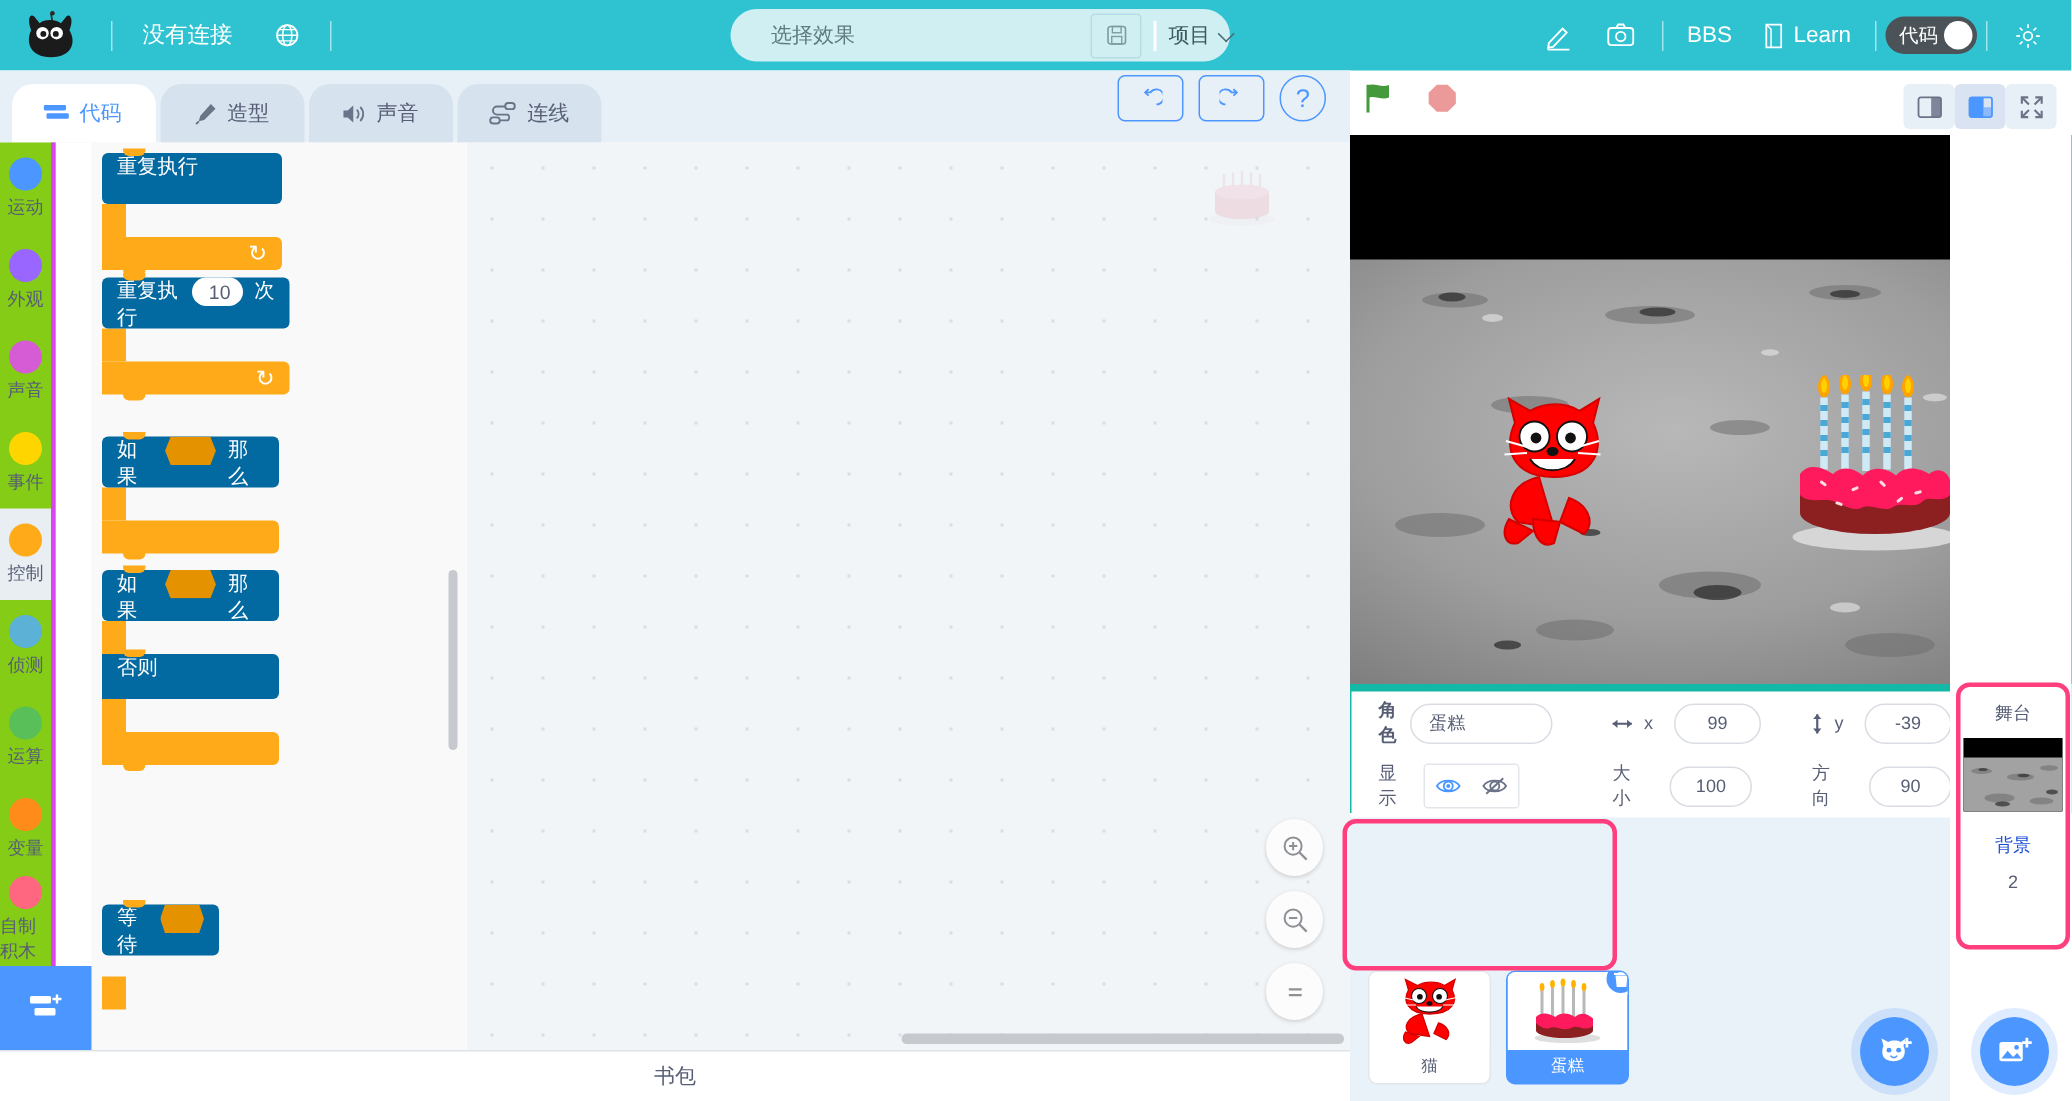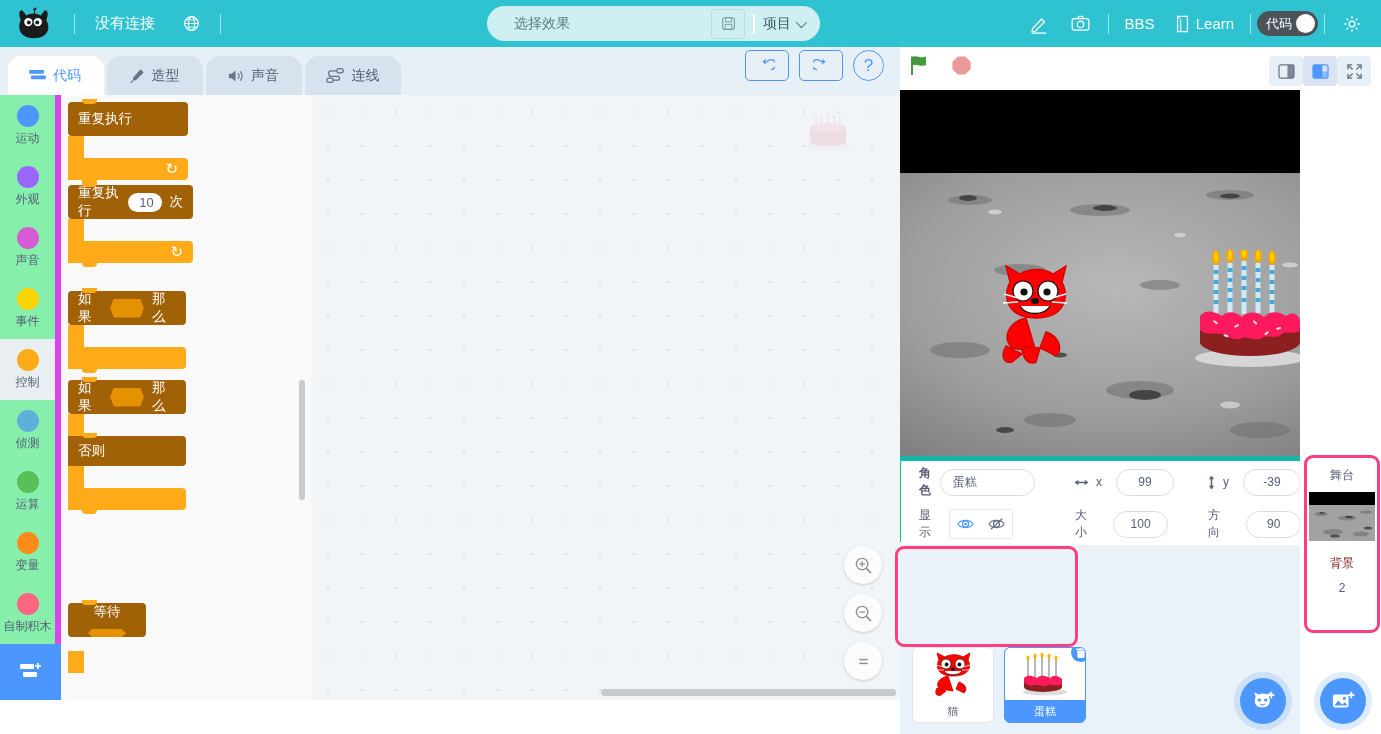--- a/index.html
+++ b/index.html
@@ -30,21 +30,21 @@
 
   .searchpill {
     position: absolute; left: 487px; top: 6px; width: 333px; height: 35px;
     background: #cfeff3; border-radius: 18px; display: flex; align-items: center;
   }
   .searchpill .ph { flex: 1; padding-left: 27px; font-size: 14px; color: #5f7b80; }
   .save-btn { width: 34px; height: 30px; display: flex; align-items: center; justify-content: center;
     border: 1px solid #b6dde3; border-radius: 3px; cursor: pointer; }
   .pill-div { width: 2px; height: 20px; background: #fff; margin: 0 8px; }
   .proj { display: flex; align-items: center; gap: 5px; font-size: 14px; color: #3c5a60;
-    padding-right: 16px; cursor: pointer; }
+    cursor: pointer; }
   .chev-d { width: 8px; height: 8px; border-right: 1.6px solid #4b6c72; border-bottom: 1.6px solid #4b6c72;
     transform: rotate(45deg) translateY(-2px); }
 
   .right-tools { position: absolute; right: 0; top: 0; height: 47px;
     display: flex; align-items: center; padding-right: 8px; }
   .tool-ic { width: 42px; height: 47px; display: flex; align-items: center; justify-content: center; cursor: pointer; }
   .txt-btn { font-size: 15px; color: #fff; padding: 0 10px; cursor: pointer; display: flex; align-items: center; gap: 6px; }
   .toggle-pill {
     display: flex; align-items: center; gap: 4px; background: #4b5358;
     border-radius: 14px; height: 25px; padding: 0 3px 0 9px; cursor: pointer;
@@ -68,35 +68,35 @@
     display: flex; align-items: center; justify-content: center; background: #e8f0f7; cursor: pointer; }
   .ebtn.circ { width: 31px; border-radius: 50%; }
   .flag-btn, .stop-btn { width: 30px; height: 30px; display: flex; align-items: center; justify-content: center; cursor: pointer; }
 
   .stage-ctl { position: absolute; right: 10px; top: 56px; display: flex; gap: 0; }
   .sbtn { width: 34px; height: 30px; display: flex; align-items: center; justify-content: center;
     background: #e8f0f7; cursor: pointer; border-radius: 4px; }
   .sbtn.sel { background: #d9e3f2; }
 
   
-  .catcol { position: absolute; left: 0; top: 95px; width: 61px; height: 605px;
-    background: #86efac; border-right: 6px solid #d946ef; z-index: 3; }
+  .catcol { position: absolute; left: 0; top: 95px; width: 37px; height: 605px;
+    background: #84cc16; border-right: 3px solid #d946ef; z-index: 3; }
   .cat { height: 61px; display: flex; flex-direction: column; align-items: center;
     justify-content: center; gap: 3px; cursor: pointer; }
   .cat.active { background: #e9eef2; }
   .dot { width: 22px; height: 22px; border-radius: 50%; }
   .cat-label { font-size: 12px; color: #575e75; }
   .backpack-btn { position: absolute; left: 0; bottom: 0; width: 61px; height: 56px;
     background: #4c97ff; display: flex; align-items: center; justify-content: center; cursor: pointer; }
 
   
   .palette { position: absolute; left: 61px; top: 95px; width: 250px; height: 605px;
     background: #f9f9f9; overflow: hidden; z-index: 2; }
   .blk { position: absolute; left: 7px; color: #fff; font-size: 13.5px; }
-  .blk-bar { background: #a16207; border-radius: 4px; display: flex; align-items: center;
+  .blk-bar { background: #0369a1; border-radius: 4px; display: flex; align-items: flex-start;
     padding: 0 10px; height: 34px; gap: 8px; position: relative; }
   .blk-bar::before { content:''; position:absolute; left:14px; top:-3px; width:15px; height:5px;
     background:#ffab19; border-radius:0 0 4px 4px; }
   .blk-arm { background: #ffab19; width: 16px; }
   .blk-foot { background: #ffab19; border-radius: 0 4px 4px 0; height: 22px;
     display: flex; align-items: center; justify-content: flex-end; padding-right: 10px; position: relative; }
   .blk-foot::after { content:''; position:absolute; left:14px; bottom:-4px; width:15px; height:5px;
     background:#ffab19; border-radius:0 0 4px 4px; }
   .num-oval { background: #fff; color: #575e75; border-radius: 13px; padding: 2px 11px; font-size: 13px; min-width: 30px; text-align: center; }
   .hexslot { width: 38px; height: 19px; background: #e59200;
@@ -148,21 +148,21 @@
   .del-badge { position: absolute; right: -7px; top: -7px; width: 23px; height: 23px;
     border-radius: 50%; background: #4c97ff; border: 2px solid #fff;
     display: flex; align-items: center; justify-content: center; cursor: pointer; z-index: 5; }
 
   .stage-panel { position: absolute; left: 1307px; top: 458px; width: 70px; height: 172px;
     background: #fff; border-radius: 6px; }
   .stage-ring { position: absolute; left: 1304px; top: 455px; width: 76px; height: 178px;
     border: 3px solid #ff3e7e; border-radius: 9px; pointer-events: none; z-index: 6; }
   .sp-title { text-align: center; font-size: 12px; color: #575e75; padding: 9px 0 8px; }
   .sp-thumb2 { width: 66px; height: 49px; margin: 0 auto; background: #000; overflow: hidden; position: relative; }
-  .bd-lbl { text-align: center; font-size: 12px; color: #7f1d1d; padding-top: 14px; }
+  .bd-lbl { text-align: center; font-size: 12px; color: #1d4ed8; padding-top: 14px; }
   .bd-num { text-align: center; font-size: 12px; color: #575e75; padding-top: 9px; }
 
   .right-col { position: absolute; left: 1300px; top: 90px; width: 81px; height: 644px; background: #fff; }
   .addbtn { position: absolute; width: 46px; height: 46px; border-radius: 50%; background: #4c97ff;
     display: flex; align-items: center; justify-content: center; cursor: pointer;
     box-shadow: 0 0 0 6px rgba(76,151,255,.18); }
 </style>
 </head>
 <body>
 
@@ -442,21 +442,21 @@
       </div>
       <div class="blk-arm" style="height:22px;"></div>
       <div class="blk-bar" style="width:118px;height:30px;border-radius:0 4px 4px 0;">
         <span>否则</span>
       </div>
       <div class="blk-arm" style="height:22px;"></div>
       <div class="blk-foot" style="width:118px;"></div>
     </div>
 
     <div class="blk" style="top:508px;">
-      <div class="blk-bar" style="width:78px;flex-direction:column;">
+      <div class="blk-bar" style="width:78px;">
         <span>等待</span>
         <span class="hexslot"></span>
       </div>
     </div>
 
     <div class="blk" style="top:556px;">
       <div class="blk-arm" style="height:22px;"></div>
 
     </div>
 
@@ -500,20 +500,23 @@
       <div class="zbtn">
         <svg width="19" height="19" viewBox="0 0 20 20">
           <line x1="5.5" y1="8" x2="14.5" y2="8" stroke="#8d9196" stroke-width="1.6"></line>
           <line x1="5.5" y1="12" x2="14.5" y2="12" stroke="#8d9196" stroke-width="1.6"></line>
         </svg>
       </div>
     </div>
     <div class="hscroll"></div>
   </div>
 
+  <div class="bottombar">
+    <span>书包</span>
+  </div>
 
   <div class="stagewrap">
     <div class="stage">
       <svg width="481" height="366" viewBox="0 0 481 366">
         <defs>
           <radialGradient id="gr1" cx="45%" cy="40%" r="75%">
             <stop offset="0%" stop-color="#b8b8b8"></stop>
               <stop offset="60%" stop-color="#9d9d9d"></stop>
             <stop offset="100%" stop-color="#7e7e7e"></stop>
           </radialGradient>

